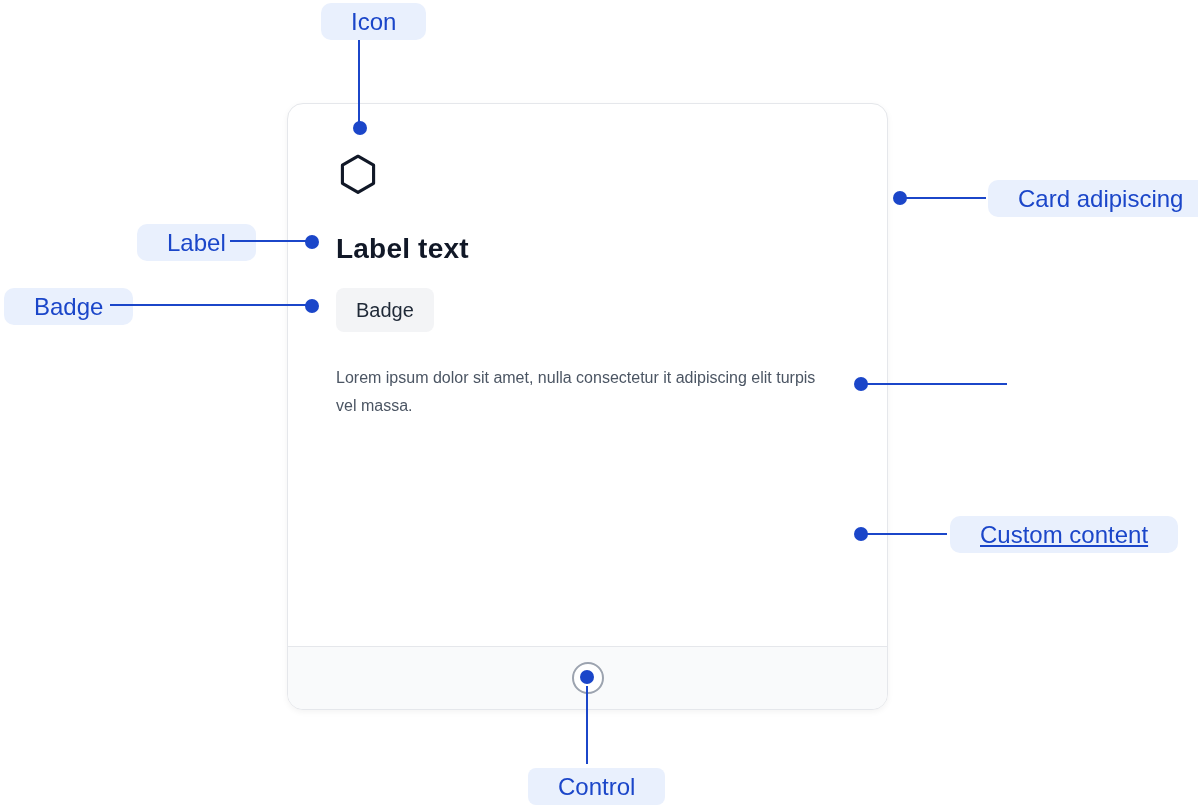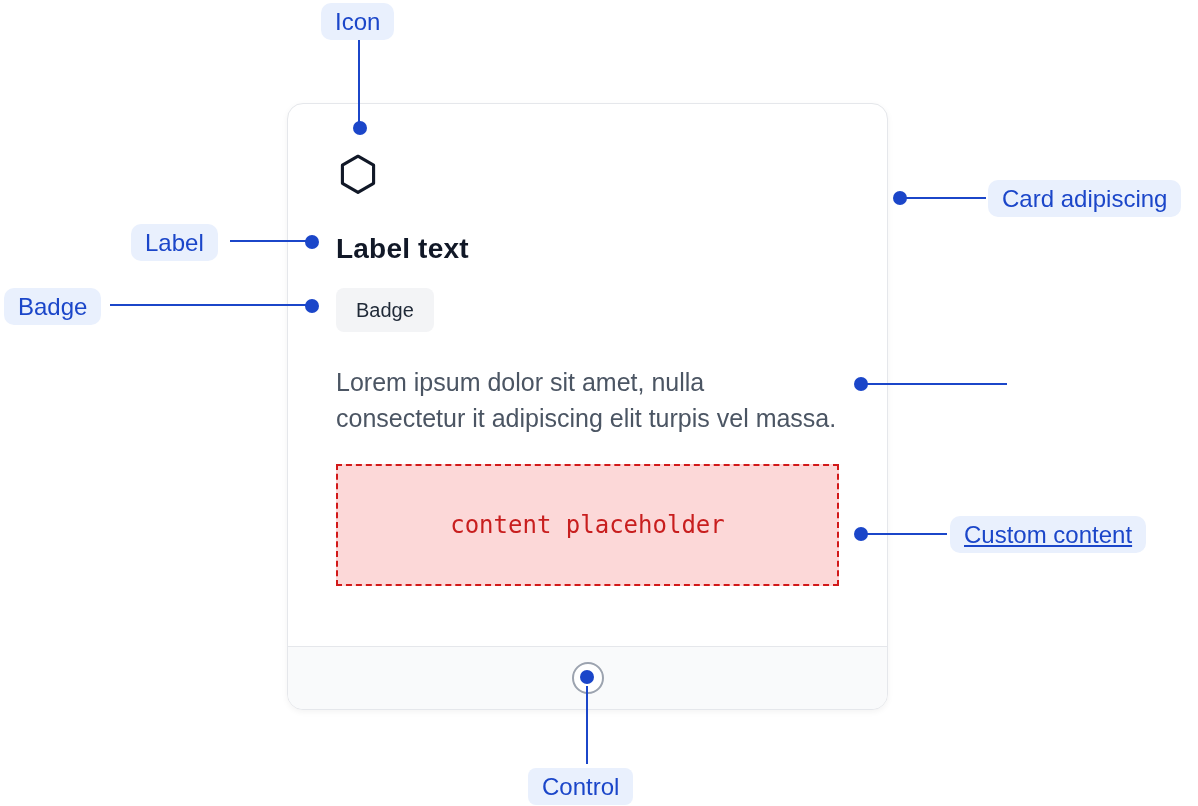--- a/index.html
+++ b/index.html
@@ -58,25 +58,25 @@
     display: inline-block;
     background: var(--badge-bg);
     color: var(--badge-text);
     font-size: 20px;
     line-height: 28px;
     padding: 8px 20px;
     border-radius: 8px;
     margin-bottom: 32px;
   }
   .card-description {
-    font-size: 25px;
-    line-height: 36px;
+    font-size: 16px;
+    line-height: 28px;
     color: var(--description-text);
     max-width: 508px;
-    margin-bottom: 28px;
+    margin-bottom: 16px;
   }
   .content-placeholder {
     width: 503px;
     height: 122px;
     background: var(--placeholder-bg);
     border: 2px dashed var(--placeholder-border);
     display: flex;
     align-items: center;
     justify-content: center;
   }
@@ -102,41 +102,41 @@
   }
 
   
   .pill {
     position: absolute;
     background: var(--annotation-pill-bg);
     color: var(--annotation-blue);
     font-size: 24px;
     line-height: 27px;
     font-weight: 500;
-    padding: 5px 14px;
+    padding: 5px 30px;
     border-radius: 10px;
     white-space: nowrap;
   }
   .line {
     position: absolute;
     background: var(--annotation-blue);
   }
   .dot {
     position: absolute;
     width: 14px; height: 14px;
     border-radius: 50%;
     background: var(--annotation-blue);
   }
 
   
   .pill-icon           { left: 321px;  top: 3px; }
   .line-icon           { left: 358px;  top: 40px;  width: 2px;  height: 82px; }
   .dot-icon            { left: 353px;  top: 121px; }
 
-  .pill-label          { left: 131px;  top: 224px; }
+  .pill-label          { left: 137px;  top: 224px; }
   .line-label          { left: 230px;  top: 240px; width: 76px; height: 2px; }
   .dot-label           { left: 305px;  top: 235px; }
 
   .pill-badge          { left: 4px;    top: 288px; }
   .line-badge          { left: 110px;  top: 304px; width: 196px; height: 2px; }
   .dot-badge           { left: 305px;  top: 299px; }
 
   .pill-card-container { left: 988px;  top: 180px; }
   .line-card-container { left: 906px;  top: 197px; width: 80px; height: 2px; }
   .dot-card-container  { left: 893px;  top: 191px; }
@@ -161,23 +161,20 @@
   <div class="card">
     <div class="card-body">
       <span class="hexagon-wrap">
         <svg width="44" height="48" viewBox="0 0 24 26" fill="none">
           <path d="M12 2.2 L20.5 7.1 V17 L12 21.9 L3.5 17 V7.1 Z" stroke="#111827" stroke-width="1.7" stroke-linejoin="round" fill="none"></path>
         </svg>
       </span>
       <div class="card-label">Label text</div>
       <span class="badge">Badge</span>
       <p class="card-description">Lorem ipsum dolor sit amet, nulla consectetur it adipiscing elit turpis vel massa.</p>
-      <div class="content-placeholder">
-        <span>content placeholder</span>
-      </div>
     </div>
     <div class="card-footer">
       <span class="control-circle"></span>
     </div>
   </div>
 
   <div class="pill pill-icon">Icon</div>
   <div class="line line-icon"></div>
   <div class="dot dot-icon"></div>
 

